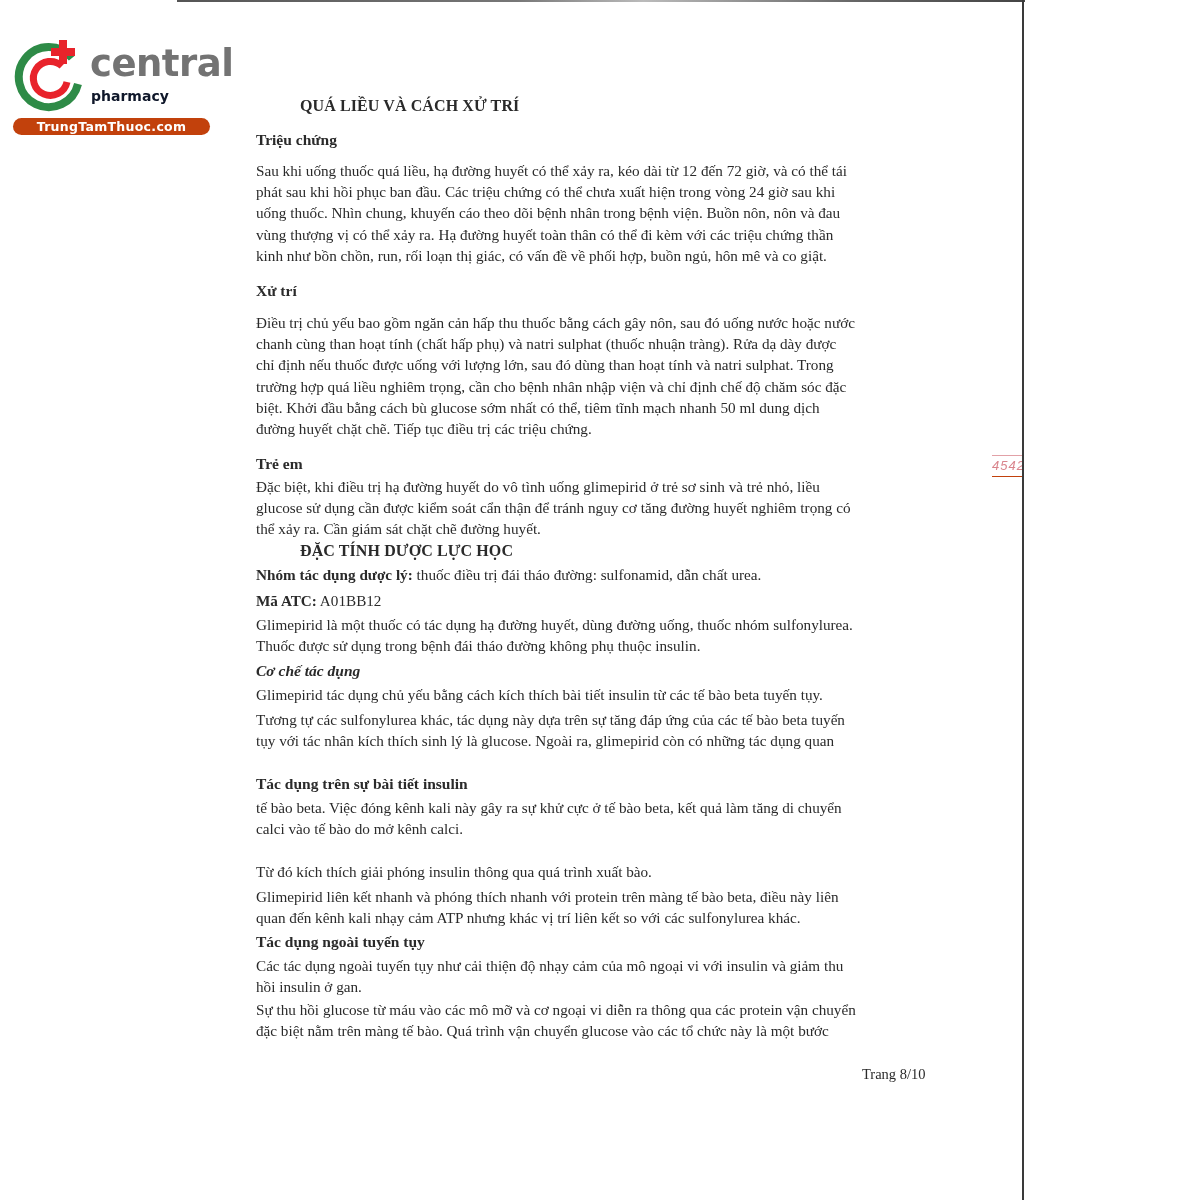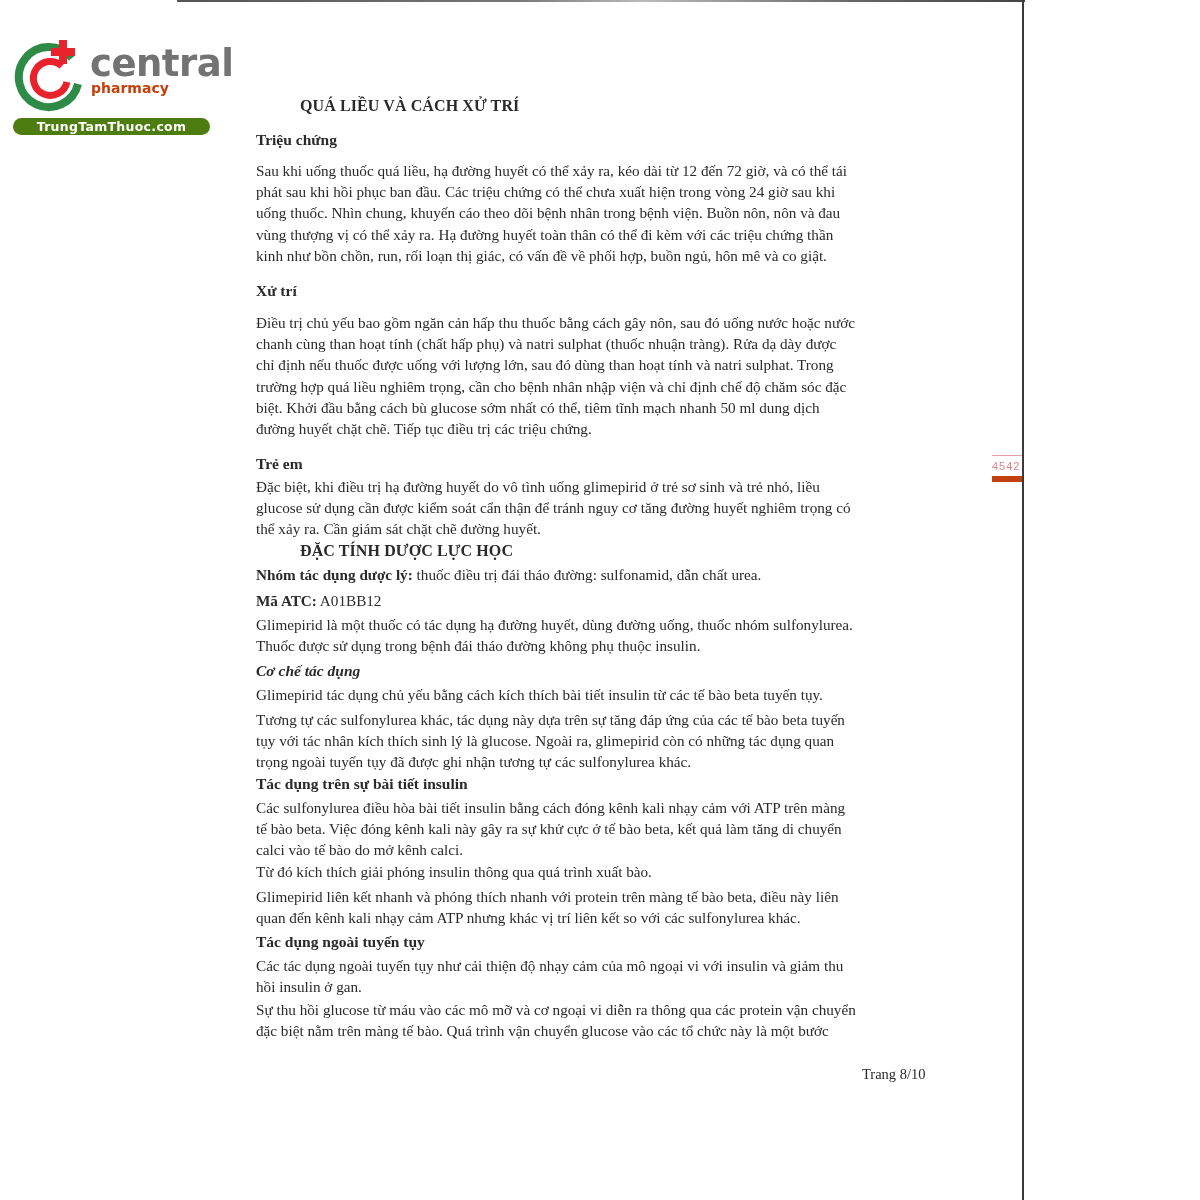--- a/index.html
+++ b/index.html
@@ -16,40 +16,40 @@
     .scan-right {
       position: absolute; left: 1022px; top: 0; width: 2px; height: 1200px;
       background: #3a3a3a;
     }
     .stamp {
       position: absolute; left: 992px; top: 455px; width: 30px; height: 120px;
       overflow: hidden; color: #d9848c; font-family: "Liberation Sans", sans-serif;
     }
     .stamp .ring {
       position: absolute; left: 0; top: 0; width: 30px; height: 20px;
-      border-top: 1px solid #e2a1a7; border-bottom: 6px solid #c2410c;
-      font-size: 11px; line-height: 20px; letter-spacing: 1px;
+      border-top: 1px solid #e2a1a7; border-bottom: 1px solid #c2410c;
+      font-size: 13px; line-height: 20px; letter-spacing: 1px; font-style: italic;
     }
     .stamp .l { position: absolute; left: 0; font-size: 10px; white-space: nowrap; letter-spacing: 1px; margin-left: 48px; }
     .stamp .big { font-size: 25px; font-family: "Liberation Serif", serif; }
 
     
     .logo { position: absolute; left: 12px; top: 38px; width: 200px; height: 100px; }
     .logo svg { position: absolute; left: 0; top: 0; }
     .logo .brand {
       position: absolute; left: 78px; top: 6px; font-family: "DejaVu Sans", sans-serif;
       font-size: 37px; font-weight: bold; color: #737373; letter-spacing: -0.5px; line-height: 40px;
     }
     .logo .sub {
-      position: absolute; left: 79px; top: 42px; font-family: "DejaVu Sans", sans-serif;
-      font-size: 14px; font-weight: bold; color: #c2410c; line-height: 16px;
+      position: absolute; left: 79px; top: 50px; font-family: "DejaVu Sans", sans-serif;
+      font-size: 14px; font-weight: bold; color: #0f172a; line-height: 16px;
     }
     .logo .pill {
       position: absolute; left: 1px; top: 80px; width: 197px; height: 17px; border-radius: 9px;
-      background: #4d7c0f; color: #fff; font-family: "DejaVu Sans", sans-serif; font-weight: bold;
+      background: #c2410c; color: #fff; font-family: "DejaVu Sans", sans-serif; font-weight: bold;
       font-size: 12.5px; line-height: 17px; text-align: center; letter-spacing: 0.3px;
     }
 
     
     .doc { position: absolute; left: 256px; top: 0; width: 680px; }
     .blk { position: absolute; left: 0; width: 675px; font-size: 15.2px; line-height: 21.2px; text-align: justify; }
     .h1 { position: absolute; left: 0; font-size: 16px; font-weight: bold; white-space: nowrap; letter-spacing: 0.1px; margin-left: 44px; }
     .h2 { position: absolute; left: 0; font-size: 15.5px; font-weight: bold; white-space: nowrap; }
     .h2.it { font-style: italic; }
     .kv { position: absolute; left: 0; font-size: 15.2px; white-space: nowrap; text-align: center; }
@@ -126,26 +126,24 @@
     <span class="line">Thuốc được sử dụng trong bệnh đái tháo đường không phụ thuộc insulin.</span>
   </div>
 
   <div class="h2 it" style="top:662px">Cơ chế tác dụng</div>
   <div class="blk" style="top:684px">
     <span class="line">Glimepirid tác dụng chủ yếu bằng cách kích thích bài tiết insulin từ các tế bào beta tuyến tụy.</span>
   </div>
   <div class="blk" style="top:709px">
     <span class="line">Tương tự các sulfonylurea khác, tác dụng này dựa trên sự tăng đáp ứng của các tế bào beta tuyến</span>
     <span class="line">tụy với tác nhân kích thích sinh lý là glucose. Ngoài ra, glimepirid còn có những tác dụng quan</span>
-    <span class="line">trọng ngoài tuyến tụy đã được ghi nhận tương tự các sulfonylurea khác.</span>
   </div>
 
   <div class="h2" style="top:775px">Tác dụng trên sự bài tiết insulin</div>
   <div class="blk" style="top:797px">
-    <span class="line">Các sulfonylurea điều hòa bài tiết insulin bằng cách đóng kênh kali nhạy cảm với ATP trên màng</span>
     <span class="line">tế bào beta. Việc đóng kênh kali này gây ra sự khử cực ở tế bào beta, kết quả làm tăng di chuyển</span>
     <span class="line">calci vào tế bào do mở kênh calci.</span>
   </div>
   <div class="blk" style="top:861px">
     <span class="line">Từ đó kích thích giải phóng insulin thông qua quá trình xuất bào.</span>
   </div>
   <div class="blk" style="top:886px">
     <span class="line">Glimepirid liên kết nhanh và phóng thích nhanh với protein trên màng tế bào beta, điều này liên</span>
     <span class="line">quan đến kênh kali nhạy cảm ATP nhưng khác vị trí liên kết so với các sulfonylurea khác.</span>
   </div>

